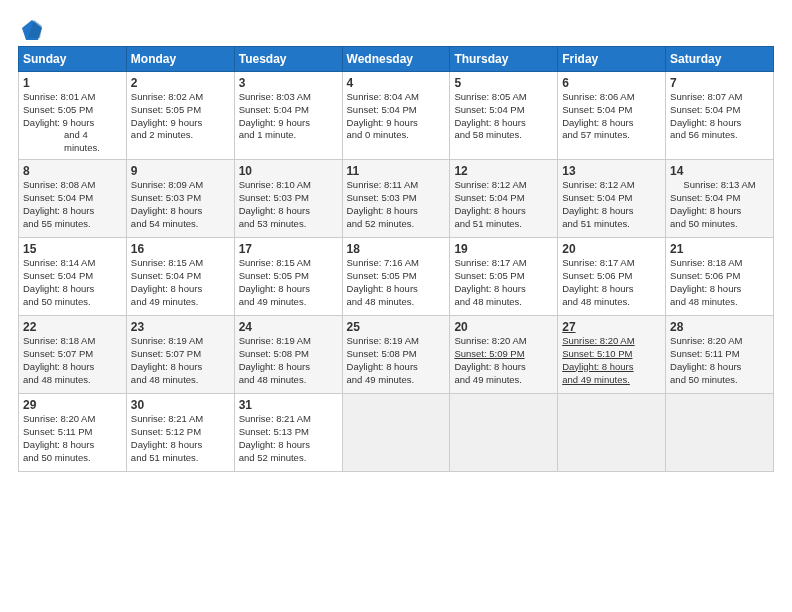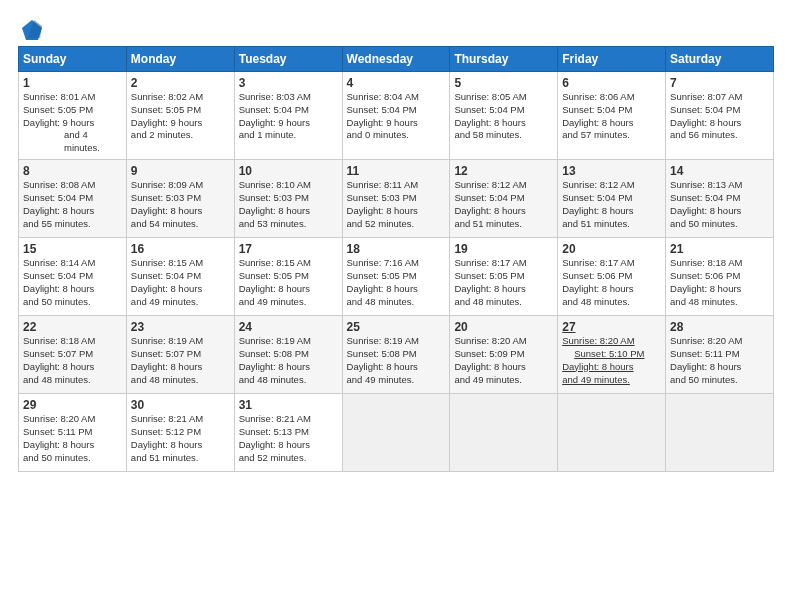--- a/index.html
+++ b/index.html
@@ -214,21 +214,21 @@
           </td>
           <td style="background: rgb(245, 245, 245);">
             <span class="day-num">13</span>
             <span style="display: block; line-height: 1.35;">Sunrise: 8:12 AM</span>
             <span style="display: block; line-height: 1.35;">Sunset: 5:04 PM</span>
             <span style="display: block; line-height: 1.35;">Daylight: 8 hours</span>
             <span style="display: block; line-height: 1.35;">and 51 minutes.</span>
           </td>
           <td style="background: rgb(245, 245, 245);">
             <span class="day-num">14</span>
-            <span style="display: block; line-height: 1.35;">Sunrise: 8:13 AM</span>
+            <span style="display: block; line-height: 1.35; text-align: center;">Sunrise: 8:13 AM</span>
             <span style="display: block; line-height: 1.35;">Sunset: 5:04 PM</span>
             <span style="display: block; line-height: 1.35;">Daylight: 8 hours</span>
             <span style="display: block; line-height: 1.35;">and 50 minutes.</span>
           </td>
         </tr>
         <tr>
           <td>
             <span class="day-num">15</span>
             <span style="display: block; line-height: 1.35;">Sunrise: 8:14 AM</span>
             <span style="display: block; line-height: 1.35;">Sunset: 5:04 PM</span>
@@ -303,28 +303,28 @@
           <td style="background: rgb(245, 245, 245);">
             <span class="day-num">25</span>
             <span style="display: block; line-height: 1.35;">Sunrise: 8:19 AM</span>
             <span style="display: block; line-height: 1.35;">Sunset: 5:08 PM</span>
             <span style="display: block; line-height: 1.35;">Daylight: 8 hours</span>
             <span style="display: block; line-height: 1.35;">and 49 minutes.</span>
           </td>
           <td style="background: rgb(245, 245, 245);">
             <span class="day-num">20</span>
             <span style="display: block; line-height: 1.35;">Sunrise: 8:20 AM</span>
-            <span style="display: block; line-height: 1.35;">Sunset: 5:09 PM</span>
+            <span style="display: block; line-height: 1.35; text-decoration: underline;">Sunset: 5:09 PM</span>
             <span style="display: block; line-height: 1.35;">Daylight: 8 hours</span>
             <span style="display: block; line-height: 1.35;">and 49 minutes.</span>
           </td>
           <td style="background: rgb(245, 245, 245); text-decoration: underline;">
             <span class="day-num">27</span>
             <span style="display: block; line-height: 1.35;">Sunrise: 8:20 AM</span>
-            <span style="display: block; line-height: 1.35; margin-left: 12px;">Sunset: 5:10 PM</span>
+            <span style="display: block; line-height: 1.35;">Sunset: 5:10 PM</span>
             <span style="display: block; line-height: 1.35;">Daylight: 8 hours</span>
             <span style="display: block; line-height: 1.35;">and 49 minutes.</span>
           </td>
           <td style="background: rgb(245, 245, 245);">
             <span class="day-num">28</span>
             <span style="display: block; line-height: 1.35;">Sunrise: 8:20 AM</span>
             <span style="display: block; line-height: 1.35;">Sunset: 5:11 PM</span>
             <span style="display: block; line-height: 1.35;">Daylight: 8 hours</span>
             <span style="display: block; line-height: 1.35;">and 50 minutes.</span>
           </td>

